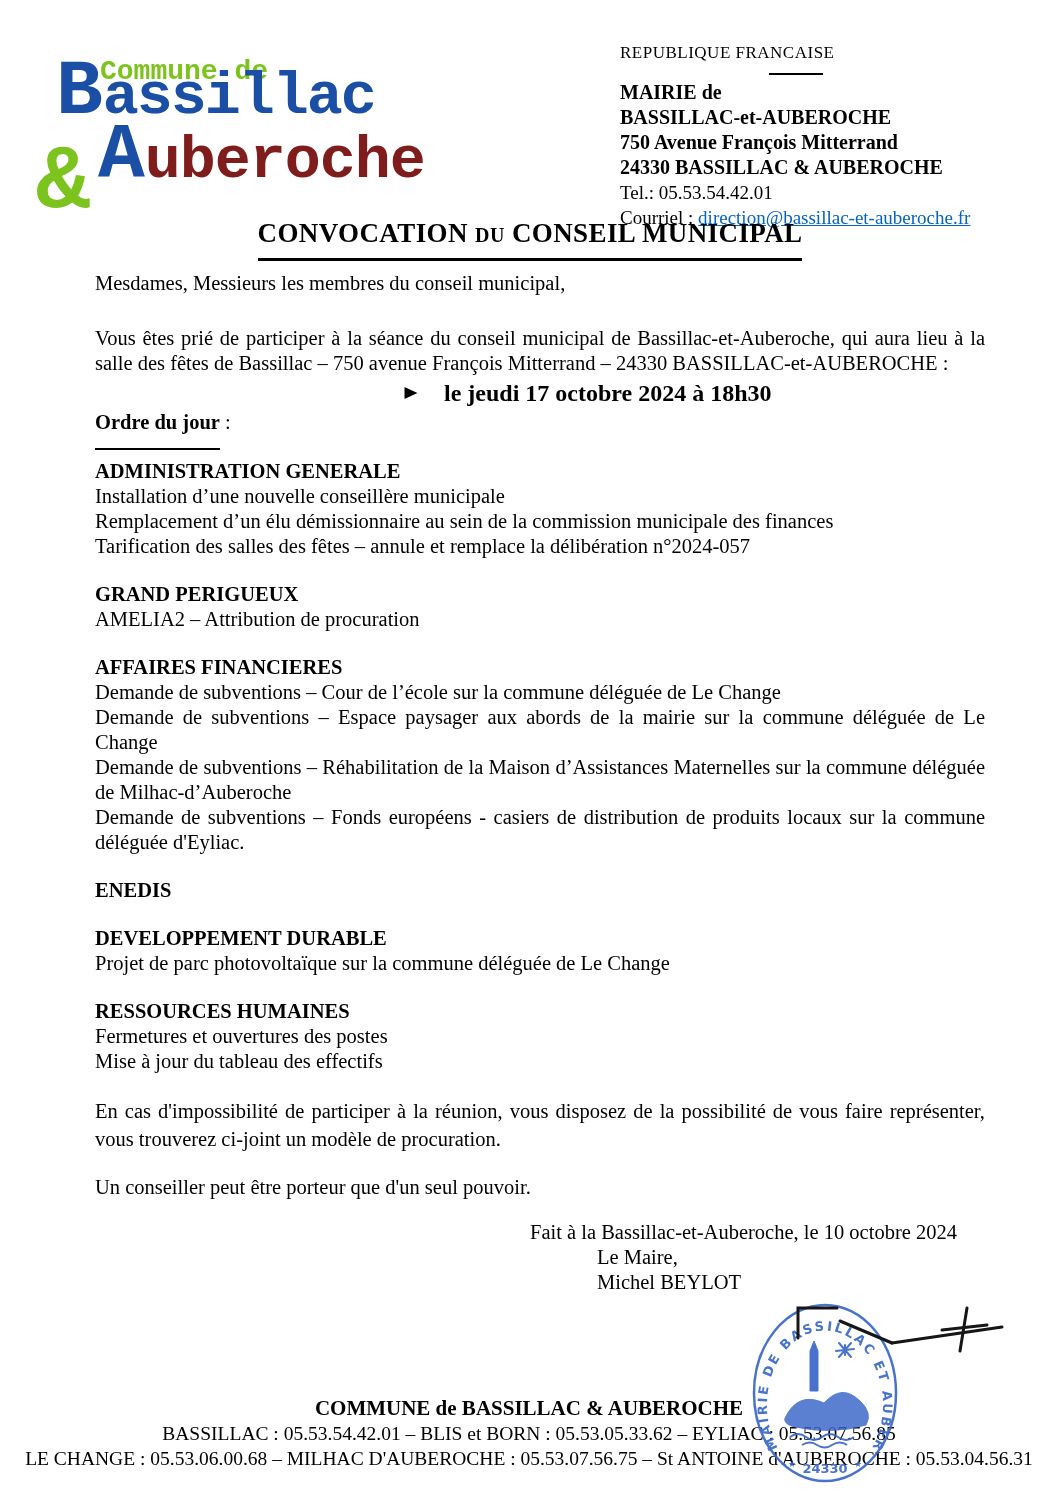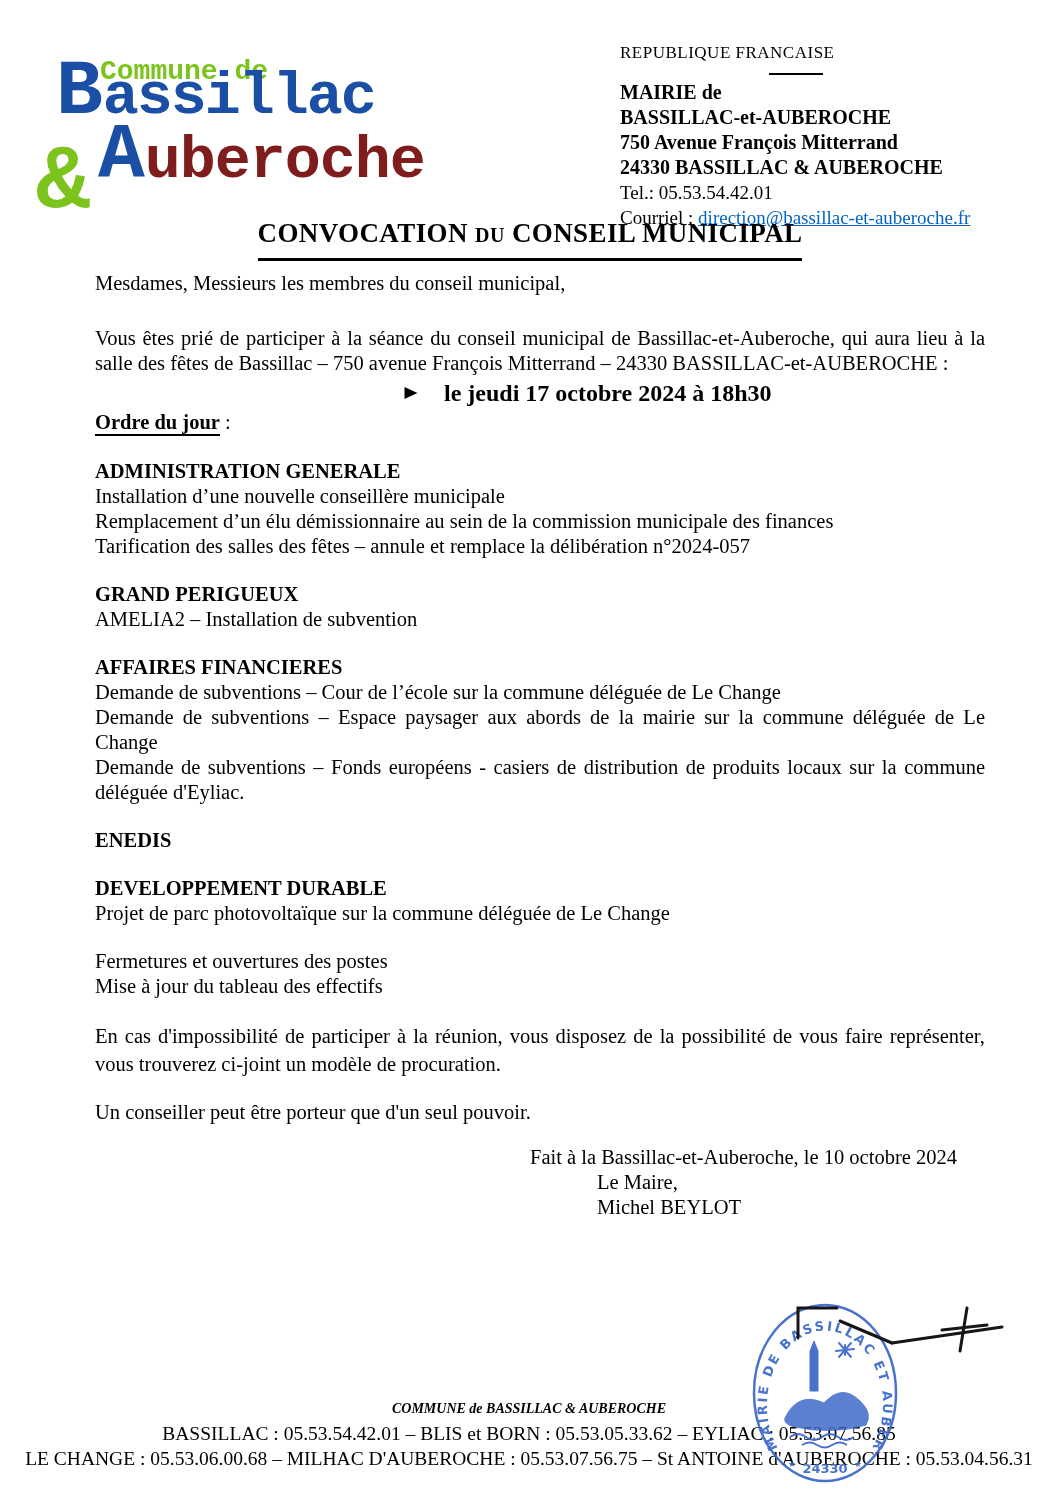--- a/index.html
+++ b/index.html
@@ -35,34 +35,34 @@
   .title .tl-wrap { border-bottom:3px solid #000; padding-bottom:10px; }
   .title .tl-small { font-size:20px; }
 
   
   .main { position:absolute; left:95px; top:271px; width:890px; font-size:20.5px; line-height:25px; }
   .main p { margin:0; }
   .salutation { margin-bottom:30px !important; }
   .intro { text-align:justify; }
   .date-line { font-weight:bold; font-size:24px; line-height:34px; padding-left:308px; white-space:nowrap; }
   .date-line .bullet { display:inline-block; margin-right:24px; }
-  .ordre-label { font-weight:bold; border-bottom:2.5px solid #000; padding-bottom:1px; }
+  .ordre-label { font-weight:bold; border-bottom:2.5px solid #000; padding-bottom:15px; }
   .ordre { margin-bottom:24px !important; }
   .sec { margin:0 0 23px 0; }
   .sec-h { font-weight:bold; }
   .sec-i { text-align:justify; }
   .closing1 { margin-top:20px !important; line-height:28px; text-align:justify; }
   .closing2 { margin-top:22px !important; }
   .sig { margin-top:20px; }
   .sig-place { margin-left:435px !important; }
   .sig-role, .sig-name { margin-left:502px !important; font-weight:normal; }
 
   
   .footer { position:absolute; left:0; top:1396px; width:1058px; text-align:center; line-height:25px; }
-  .ft-1 { font-weight:bold; font-size:14px;font-style:italic; }
+  .ft-1 { font-weight:bold; font-size:21px; }
   .ft-2 { font-size:19.5px; }
 
   
   .stamp-wrap { position:absolute; left:740px; top:1293px; width:280px; height:200px; z-index:5; }
   .ring-text { font-family:"DejaVu Sans", sans-serif; font-size:13px; font-weight:bold;
                letter-spacing:2.3px; fill:#3a67c9; }
   .stamp-num { font-family:"DejaVu Sans", sans-serif; font-weight:bold; fill:#3a67c9; }
 </style>
 </head>
 <body>
@@ -106,40 +106,42 @@
 
     <div class="sec">
       <p class="sec-h">ADMINISTRATION GENERALE</p>
       <p class="sec-i">Installation d’une nouvelle conseillère municipale</p>
       <p class="sec-i">Remplacement d’un élu démissionnaire au sein de la commission municipale des finances</p>
       <p class="sec-i">Tarification des salles des fêtes – annule et remplace la délibération n°2024-057</p>
     </div>
 
     <div class="sec">
       <p class="sec-h">GRAND PERIGUEUX</p>
-      <p class="sec-i">AMELIA2 – Installation de subvention</p>
+      <p class="sec-i">AMELIA2 – Attribution de procuration</p>
     </div>
 
     <div class="sec">
       <p class="sec-h">AFFAIRES FINANCIERES</p>
       <p class="sec-i">Demande de subventions – Cour de l’école sur la commune déléguée de Le Change</p>
       <p class="sec-i">Demande de subventions – Espace paysager aux abords de la mairie sur la commune déléguée de Le Change</p>
+      <p class="sec-i">Demande de subventions – Réhabilitation de la Maison d’Assistances Maternelles sur la commune déléguée de Milhac-d’Auberoche</p>
       <p class="sec-i">Demande de subventions – Fonds européens - casiers de distribution de produits locaux sur la commune déléguée d'Eyliac.</p>
     </div>
 
     <div class="sec">
       <p class="sec-h">ENEDIS</p>
     </div>
 
     <div class="sec">
       <p class="sec-h">DEVELOPPEMENT DURABLE</p>
       <p class="sec-i">Projet de parc photovoltaïque sur la commune déléguée de Le Change</p>
     </div>
 
     <div class="sec">
+      <p class="sec-h">RESSOURCES HUMAINES</p>
       <p class="sec-i">Fermetures et ouvertures des postes</p>
       <p class="sec-i">Mise à jour du tableau des effectifs</p>
     </div>
 
     <p class="closing1">En cas d'impossibilité de participer à la réunion, vous disposez de la possibilité de vous faire représenter, vous trouverez ci-joint un modèle de procuration.</p>
     <p class="closing2">Un conseiller peut être porteur que d'un seul pouvoir.</p>
 
     <div class="sig">
       <p class="sig-place">Fait à la Bassillac-et-Auberoche, le 10 octobre 2024</p>
       <p class="sig-role">Le Maire,</p>

